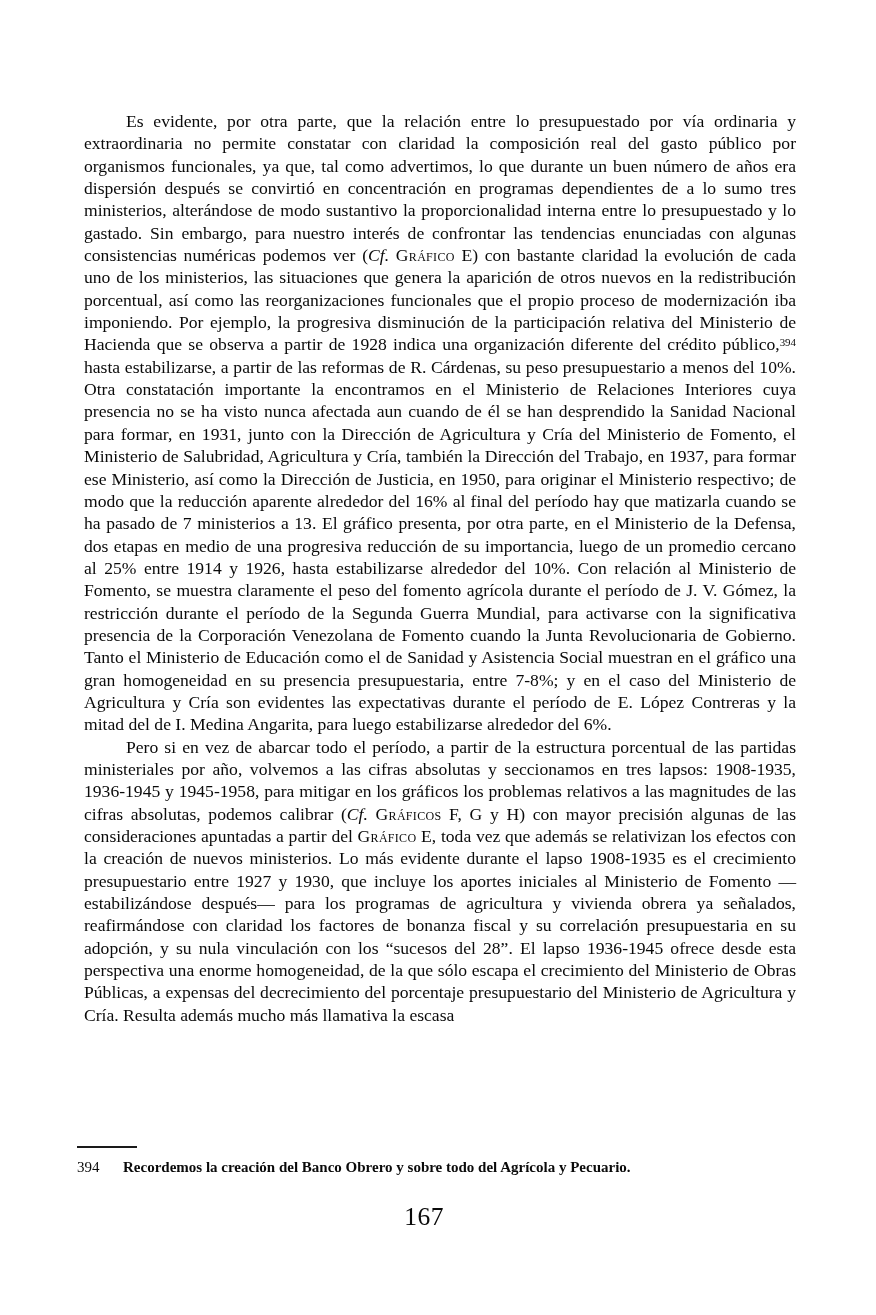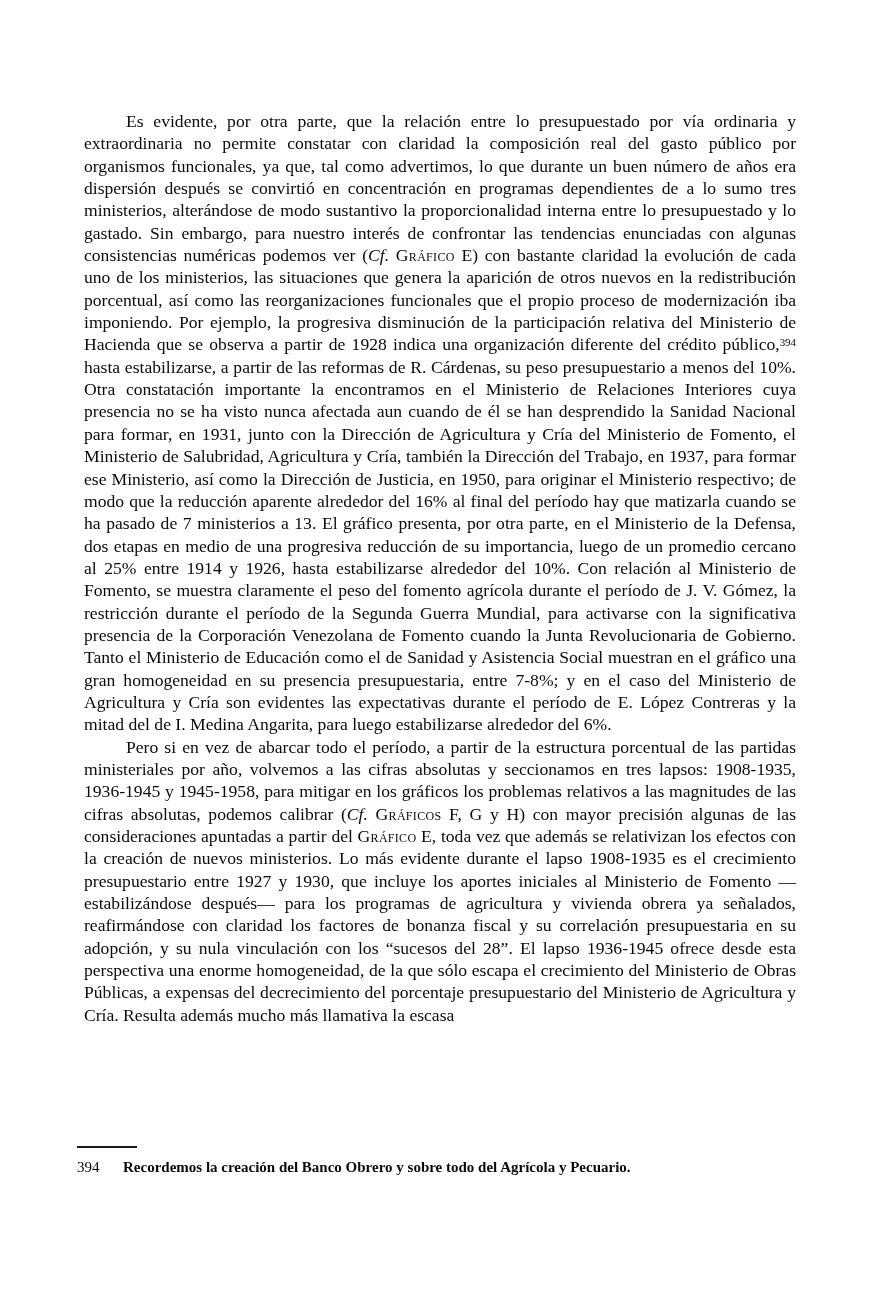--- a/index.html
+++ b/index.html
@@ -86,14 +86,15 @@
     <p><span>Pero si en vez de abarcar todo el período, a partir de la estructura porcentual de las partidas ministeriales por año, volvemos a las cifras absolutas y seccionamos en tres lapsos: 1908-1935, 1936-1945 y 1945-1958, para mitigar en los gráficos los problemas relativos a las magnitudes de las cifras absolutas, podemos calibrar (</span><span class="italic">Cf.</span><span> </span><span class="smallcaps">Gráficos</span><span> F, G y H) con mayor precisión algunas de las consideraciones apuntadas a partir del </span><span class="smallcaps">Gráfico</span><span> E, toda vez que además se relativizan los efectos con la creación de nuevos ministerios. Lo más evidente durante el lapso 1908-1935 es el crecimiento presupuestario entre 1927 y 1930, que incluye los aportes iniciales al Ministerio de Fomento —estabilizándose después— para los programas de agricultura y vivienda obrera ya señalados, reafirmándose con claridad los factores de bonanza fiscal y su correlación presupuestaria en su adopción, y su nula vinculación con los “sucesos del 28”. El lapso 1936-1945 ofrece desde esta perspectiva una enorme homogeneidad, de la que sólo escapa el crecimiento del Ministerio de Obras Públicas, a expensas del decrecimiento del porcentaje presupuestario del Ministerio de Agricultura y Cría. Resulta además mucho más llamativa la escasa</span></p>
   </div>
 
   <div class="footnote-rule"></div>
 
   <div class="footnote">
     <span class="fn-num">394</span>
     <span class="fn-text">Recordemos la creación del Banco Obrero y sobre todo del Agrícola y Pecuario.</span>
   </div>
 
+  <div class="pagenum">167</div>
 
 </div>
 
 </body></html>

